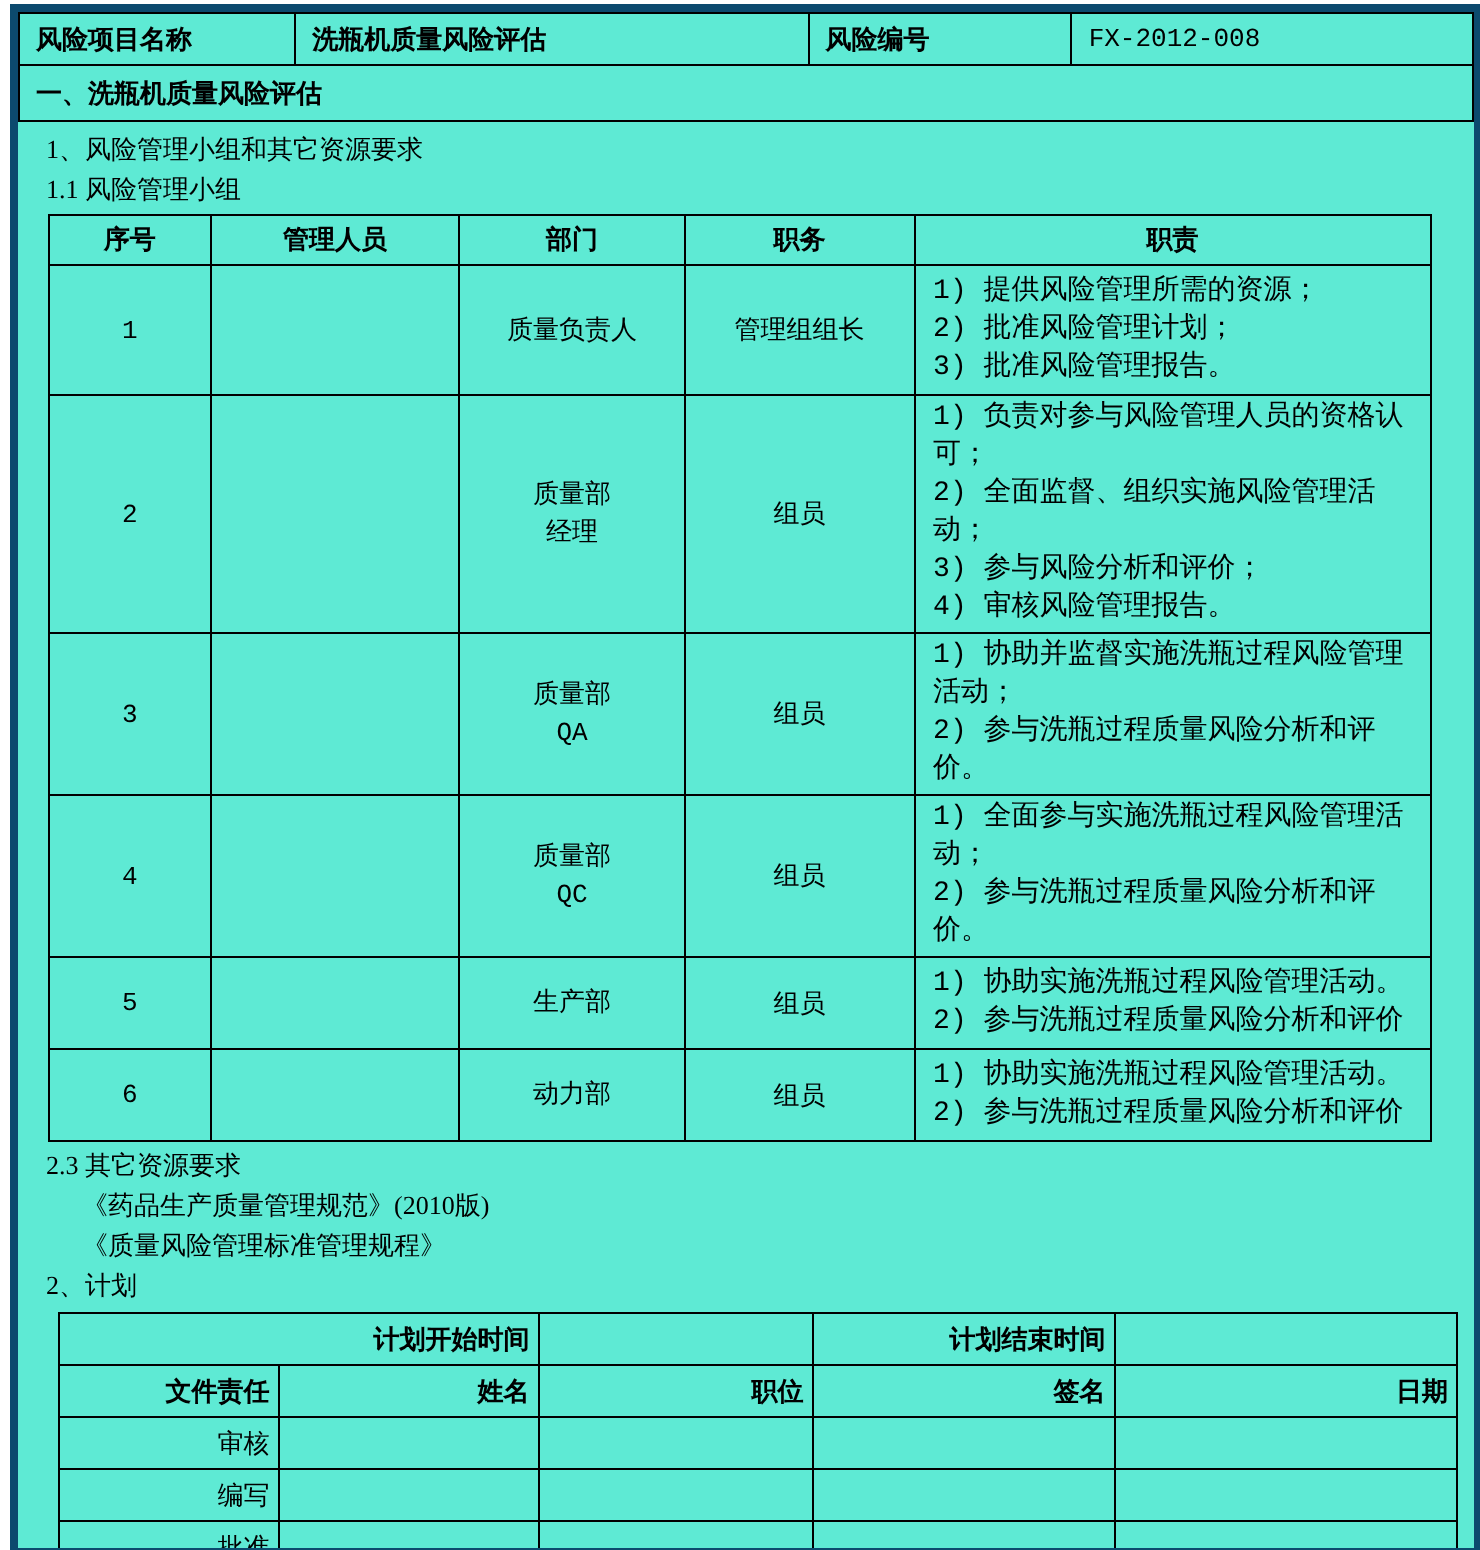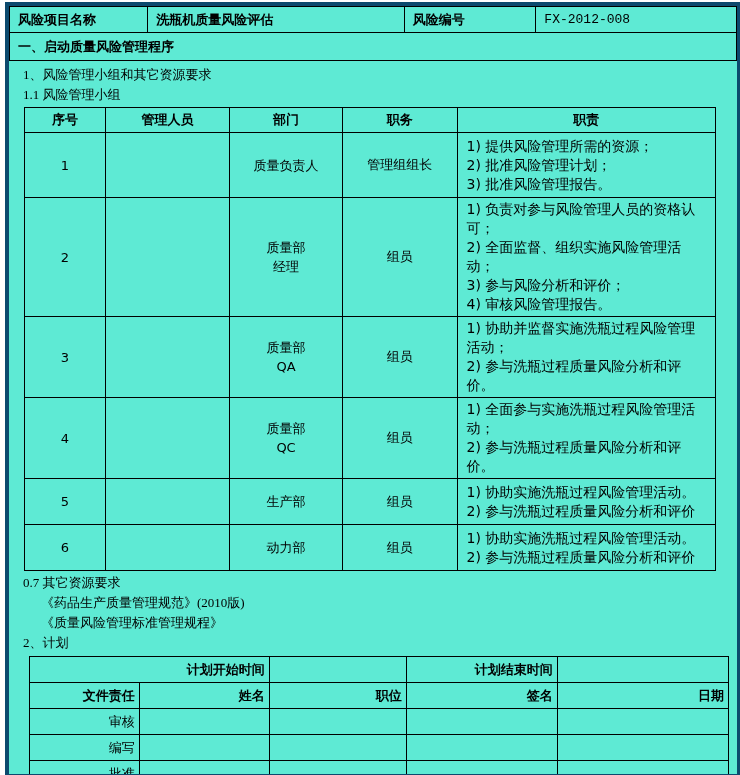--- a/index.html
+++ b/index.html
@@ -13,21 +13,21 @@
   .top-table .lab{font-weight:bold;}
   .top-table .val{font-weight:bold;}
   .top-table .code{font-family:Liberation Mono, monospace;font-weight:normal;font-size:13px;}
   .section-title-row td{font-weight:bold;padding:2px 8px;height:23px;}
   
   .content{padding:4px 0 0 0;}
   .tline{font-size:13px;line-height:20px;padding-left:14px;font-family:Liberation Serif, serif;}
   .tline.indent{padding-left:32px;}
   
   .team-table{width:692px;margin:2px 0 2px 15px;table-layout:fixed;text-align:center;}
-  .team-table td{padding:1px 4px;}
+  .team-table td{padding:1px 4px;font-family:Liberation Mono, monospace;}
   .team-table tr.thead td{font-weight:bold;height:22px;}
   .team-table td.duties{text-align:left;padding:2px 9px;}
   .duty{font-size:14px;line-height:19px;}
   .cellline{font-size:13px;line-height:19px;}
   tr.r1 td{height:60px;} tr.r2 td{height:96px;} tr.r3 td{height:59px;}
   tr.r4 td{height:59px;} tr.r5 td{height:41px;} tr.r6 td{height:41px;}
   
   .plan-table{width:700px;margin:3px 0 2px 20px;table-layout:fixed;text-align:right;}
   .plan-table td{height:23px;padding:1px 4px;}
   .plan-table tr.ph td{font-weight:bold;}
@@ -48,21 +48,21 @@
         <col style="width:27.6%">
       </colgroup>
     <tbody>
         <tr>
       <td class="lab">风险项目名称</td>
       <td class="val">洗瓶机质量风险评估</td>
       <td class="lab">风险编号</td>
       <td class="code">FX-2012-008</td>
     </tr>
     <tr class="section-title-row">
-      <td colspan="4">一、启动质量风险管理程序</td>
+      <td colspan="4">一、洗瓶机质量风险评估</td>
     </tr>
   </tbody>
     </table>
 
   <div class="content">
 
     <div class="tline">1、风险管理小组和其它资源要求</div>
     <div class="tline">1.1 风险管理小组</div>
 
     <table class="team-table">
@@ -161,21 +161,21 @@
             </td>
         <td>组员</td>
         <td class="duties">
           <div class="duty">1) 协助实施洗瓶过程风险管理活动。</div>
           <div class="duty">2) 参与洗瓶过程质量风险分析和评价</div>
         </td>
       </tr>
     </tbody>
       </table>
 
-    <div class="tline">0.7 其它资源要求</div>
+    <div class="tline">2.3 其它资源要求</div>
     <div class="tline indent">《药品生产质量管理规范》(2010版)</div>
     <div class="tline indent">《质量风险管理标准管理规程》</div>
     <div class="tline">2、计划</div>
 
     <table class="plan-table">
       <colgroup>
           <col style="width:15.7%">
           <col style="width:18.6%">
           <col style="width:19.6%">
           <col style="width:21.6%">

